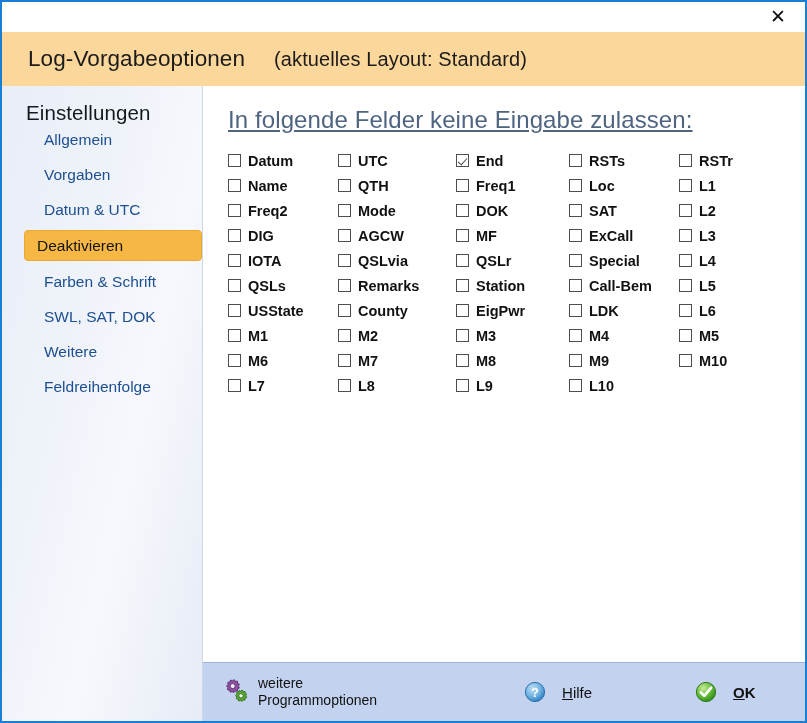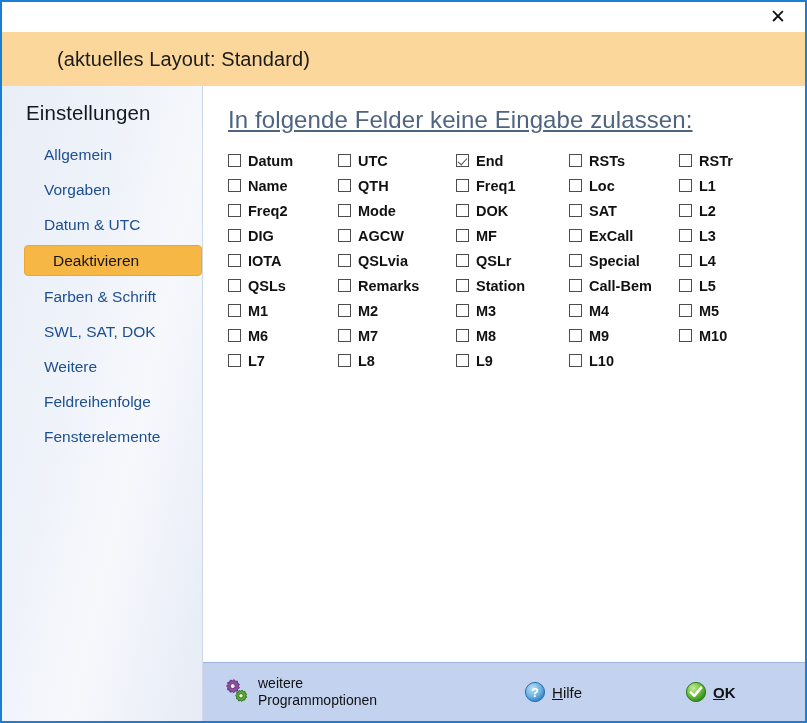--- a/index.html
+++ b/index.html
@@ -80,37 +80,37 @@
     background: linear-gradient(103deg, #e9eef7 0%, #eef2f9 34%, #f6f8fc 62%, #e6ebf5 100%);
     border-right: 1px solid #cfd8e8;
     overflow: hidden;
   }
   #sidebar-title {
     font-size: 20.5px;
     color: #14181f;
     padding: 15px 0 0 24px;
     letter-spacing: 0.1px;
   }
-  .nav-list { margin-top: 15px; }
+  .nav-list { margin-top: 0; }
   .nav-item {
     height: 29px;
     display: flex;
     align-items: center;
     padding-left: 42px;
     font-size: 15.5px;
     color: #1d4f91;
     margin-bottom: 6px;
     box-sizing: border-box;
     cursor: pointer;
   }
   .nav-item.active {
     background: #f7b744;
     color: #141414;
     margin-left: 22px;
-    padding-left: 28px;
+    padding-left: 12px;
     border-radius: 4px;
     border: 1px solid #e8a832;
     height: 31px;
     width: 178px;
   }
   
   #content {
     position: absolute;
     left: 201px;
     top: 84px;
@@ -197,36 +197,37 @@
     color: #111;
     line-height: 17px;
     margin-left: 9px;
   }
   .ul-first::first-letter { text-decoration: underline; }
   #btn-help { margin-left: 147px; }
   #btn-ok { margin-left: 103px; }
   .fb-text {
     font-size: 15px;
     color: #111;
-    margin-left: 6px;
+    margin-left: 16px;
   }
   .fb-text.bold { font-weight: bold; }
   .icon-gears { width: 28px; height: 28px; position: relative; flex: none; }
   .icon-round { width: 22px; height: 22px; flex: none; }
 </style>
 </head>
 <body>
 
 <div id="window">
 
   <div id="titlebar">
     <div id="close-btn">✕</div>
   </div>
 
   <div id="header-band">
+    <span id="header-title">Log-Vorgabeoptionen</span>
     <span id="header-subtitle">(aktuelles Layout: Standard)</span>
   </div>
 
   <div id="sidebar">
     <div id="sidebar-title">Einstellungen</div>
     <div class="nav-list" id="nav-list">
         <div class="nav-item">
           <span>Allgemein</span>
         </div>
         <div class="nav-item">
@@ -243,23 +244,20 @@
         </div>
         <div class="nav-item">
           <span>SWL, SAT, DOK</span>
         </div>
         <div class="nav-item">
           <span>Weitere</span>
         </div>
         <div class="nav-item">
           <span>Feldreihenfolge</span>
         </div>
-        <div class="nav-item">
-          <span>Fensterelemente</span>
-        </div>
       </div>
   </div>
 
   <div id="content">
     <div id="content-heading">In folgende Felder keine Eingabe zulassen:</div>
     <div id="checkbox-grid">
         <div class="cb-row">
           <div class="cb-cell c0">
             <span class="cb-box"></span>
             <span class="cb-label">Datum</span>
@@ -382,20 +380,42 @@
             <span class="cb-box"></span>
             <span class="cb-label">Station</span>
           </div>
           <div class="cb-cell c3">
             <span class="cb-box"></span>
             <span class="cb-label">Call-Bem</span>
           </div>
           <div class="cb-cell c4">
             <span class="cb-box"></span>
             <span class="cb-label">L5</span>
+          </div>
+        </div>
+        <div class="cb-row">
+          <div class="cb-cell c0">
+            <span class="cb-box"></span>
+            <span class="cb-label">USState</span>
+          </div>
+          <div class="cb-cell c1">
+            <span class="cb-box"></span>
+            <span class="cb-label">County</span>
+          </div>
+          <div class="cb-cell c2">
+            <span class="cb-box"></span>
+            <span class="cb-label">EigPwr</span>
+          </div>
+          <div class="cb-cell c3">
+            <span class="cb-box"></span>
+            <span class="cb-label">LDK</span>
+          </div>
+          <div class="cb-cell c4">
+            <span class="cb-box"></span>
+            <span class="cb-label">L6</span>
           </div>
         </div>
         <div class="cb-row">
           <div class="cb-cell c0">
             <span class="cb-box"></span>
             <span class="cb-label">M1</span>
           </div>
           <div class="cb-cell c1">
             <span class="cb-box"></span>
             <span class="cb-label">M2</span>

